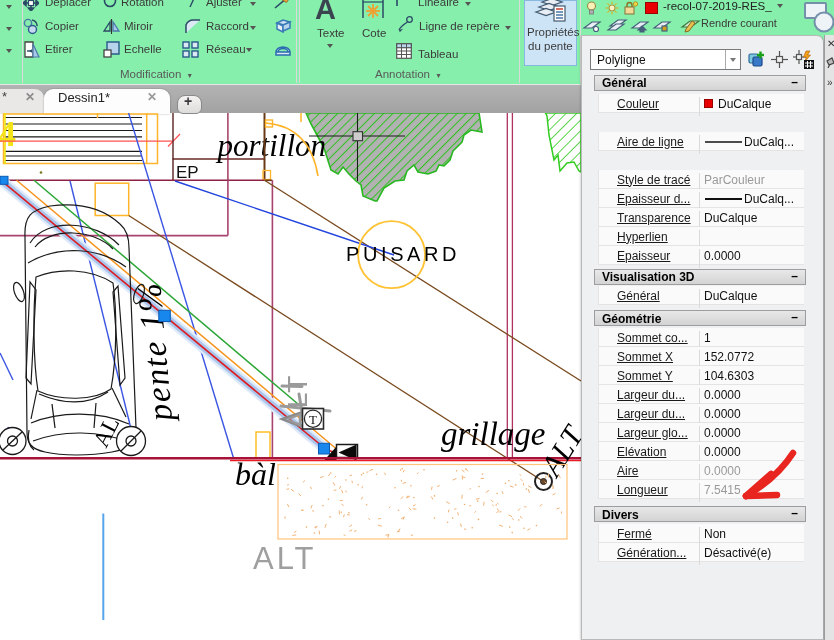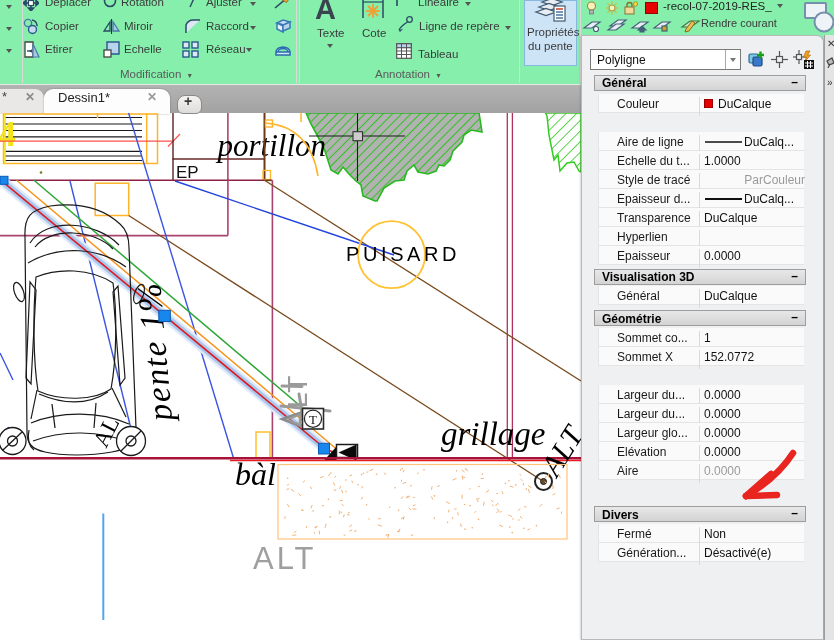--- a/index.html
+++ b/index.html
@@ -19,21 +19,21 @@
 #tab0 { position:absolute; left:0; top:4px; width:44px; height:25px; background:#e9e8e7; border-radius:0 9px 0 0; }
 #tabplus { position:absolute; left:177px; top:10px; width:25px; height:19px; background:linear-gradient(#f4f3f2,#dddcda); border:1px solid #8a8a8a; border-radius:8px 8px 6px 6px; }
 
 
 #palette { position:absolute; left:581px; top:35px; width:243px; height:605px; background:#eef0f1; border:1px solid #b9b9b9; border-right:1px solid #a8a8a8; border-radius:0 7px 0 0; box-shadow:-1px 1px 2px rgba(0,0,0,.15); }
 #combo { position:absolute; left:8px; top:13px; width:151px; height:21px; background:#fff; border:1px solid #7a7a7a; font-size:12px; color:#111; }
 .phead { position:absolute; left:12px; width:212px; height:16px; background:linear-gradient(#e8e8e8,#d3d3d3); border:1px solid #9d9d9d; font-weight:bold; font-size:12px; color:#000; }
 .phead span { position:absolute; left:7px; top:0.5px; }
 .phead .pmin { left:auto; right:7px; top:-1px; font-weight:bold; }
 .prow { position:absolute; left:16px; width:206px; height:19px; background:#fafafa; border-bottom:1px solid #e4e4e4; border-left:1px solid #e4e4e4; font-size:12px; }
-.plab { position:absolute; left:18px; top:2.5px; color:#1a1a1a; white-space:nowrap; }
+.plab { position:absolute; left:18px; top:2.5px; color:#1a1a1a; white-space:nowrap;text-decoration:underline; }
 .pval { position:absolute; left:100px; top:2.5px; width:106px; color:#111; white-space:nowrap; overflow:hidden; border-left:1px solid #dadada; padding-left:4px; height:19px; }
 .redsq { display:inline-block; width:9px; height:9px; background:#e80000; border:1px solid #900; margin-right:5px; margin-top:2px; }
 
 
 #rstrip { position:absolute; left:824px; top:35px; width:10px; height:605px; background:#e4e4e4; border-left:1px solid #9d9d9d; }
 
 
 #bluebtn { position:absolute; left:524px; top:0px; width:53px; height:66px; background:#cde3f6; border:1px solid #88b8e0; }
 </style></head>
 <body>
@@ -616,27 +616,23 @@
 <div class="prow" style="top:58px">
         <div class="plab">Couleur</div>
         <div class="pval" style=""><span class="redsq"></span><span style="vertical-align:top">DuCalque</span></div>
       </div>
 <div class="prow" style="top:96.0px">
         <div class="plab">Aire de ligne</div>
         <div class="pval" style=""><svg width="40" height="10" style="vertical-align:-1px">
             <line x1="1" y1="5" x2="38" y2="5" stroke="#111" stroke-width="1.4"></line>
           </svg><span>DuCalq...</span></div>
       </div>
-<div class="prow" style="top:115.0px">
-        <div class="plab">Echelle du t...</div>
-        <div class="pval" style="">1.0000</div>
-      </div>
 <div class="prow" style="top:134.0px">
         <div class="plab">Style de tracé</div>
-        <div class="pval" style="color:#9a9a9a;text-align:right;">ParCouleur</div>
+        <div class="pval" style="color:#9a9a9a;">ParCouleur</div>
       </div>
 <div class="prow" style="top:153.0px">
         <div class="plab">Epaisseur  d...</div>
         <div class="pval" style=""><svg width="40" height="10" style="vertical-align:-1px">
             <line x1="1" y1="5" x2="38" y2="5" stroke="#111" stroke-width="2.2"></line>
           </svg><span>DuCalq...</span></div>
       </div>
 <div class="prow" style="top:172.0px">
         <div class="plab">Transparence</div>
         <div class="pval" style="">DuCalque</div>
@@ -662,39 +658,47 @@
         <span class="pmin">–</span>
       </div>
 <div class="prow" style="top:292px">
         <div class="plab">Sommet  co...</div>
         <div class="pval" style="">1</div>
       </div>
 <div class="prow" style="top:311.0px">
         <div class="plab">Sommet X</div>
         <div class="pval" style="">152.0772</div>
       </div>
+<div class="prow" style="top:330.0px">
+        <div class="plab">Sommet Y</div>
+        <div class="pval" style="">104.6303</div>
+      </div>
 <div class="prow" style="top:349.0px">
         <div class="plab">Largeur du...</div>
         <div class="pval" style="">0.0000</div>
       </div>
 <div class="prow" style="top:368.0px">
         <div class="plab">Largeur du...</div>
         <div class="pval" style="">0.0000</div>
       </div>
 <div class="prow" style="top:387.0px">
         <div class="plab">Largeur glo...</div>
         <div class="pval" style="">0.0000</div>
       </div>
 <div class="prow" style="top:406.0px">
         <div class="plab">Elévation</div>
         <div class="pval" style="">0.0000</div>
       </div>
 <div class="prow" style="top:425.0px">
         <div class="plab">Aire</div>
         <div class="pval" style="color:#9a9a9a;">0.0000</div>
+      </div>
+<div class="prow" style="top:444.0px">
+        <div class="plab">Longueur</div>
+        <div class="pval" style="color:#9a9a9a;">7.5415</div>
       </div>
 <div class="phead" style="top:470px">
         <span>Divers</span>
         <span class="pmin">–</span>
       </div>
 <div class="prow" style="top:507.0px">
         <div class="plab">Génération...</div>
         <div class="pval" style="">Désactivé(e)</div>
       </div>
 <div class="prow" style="top:488px">

